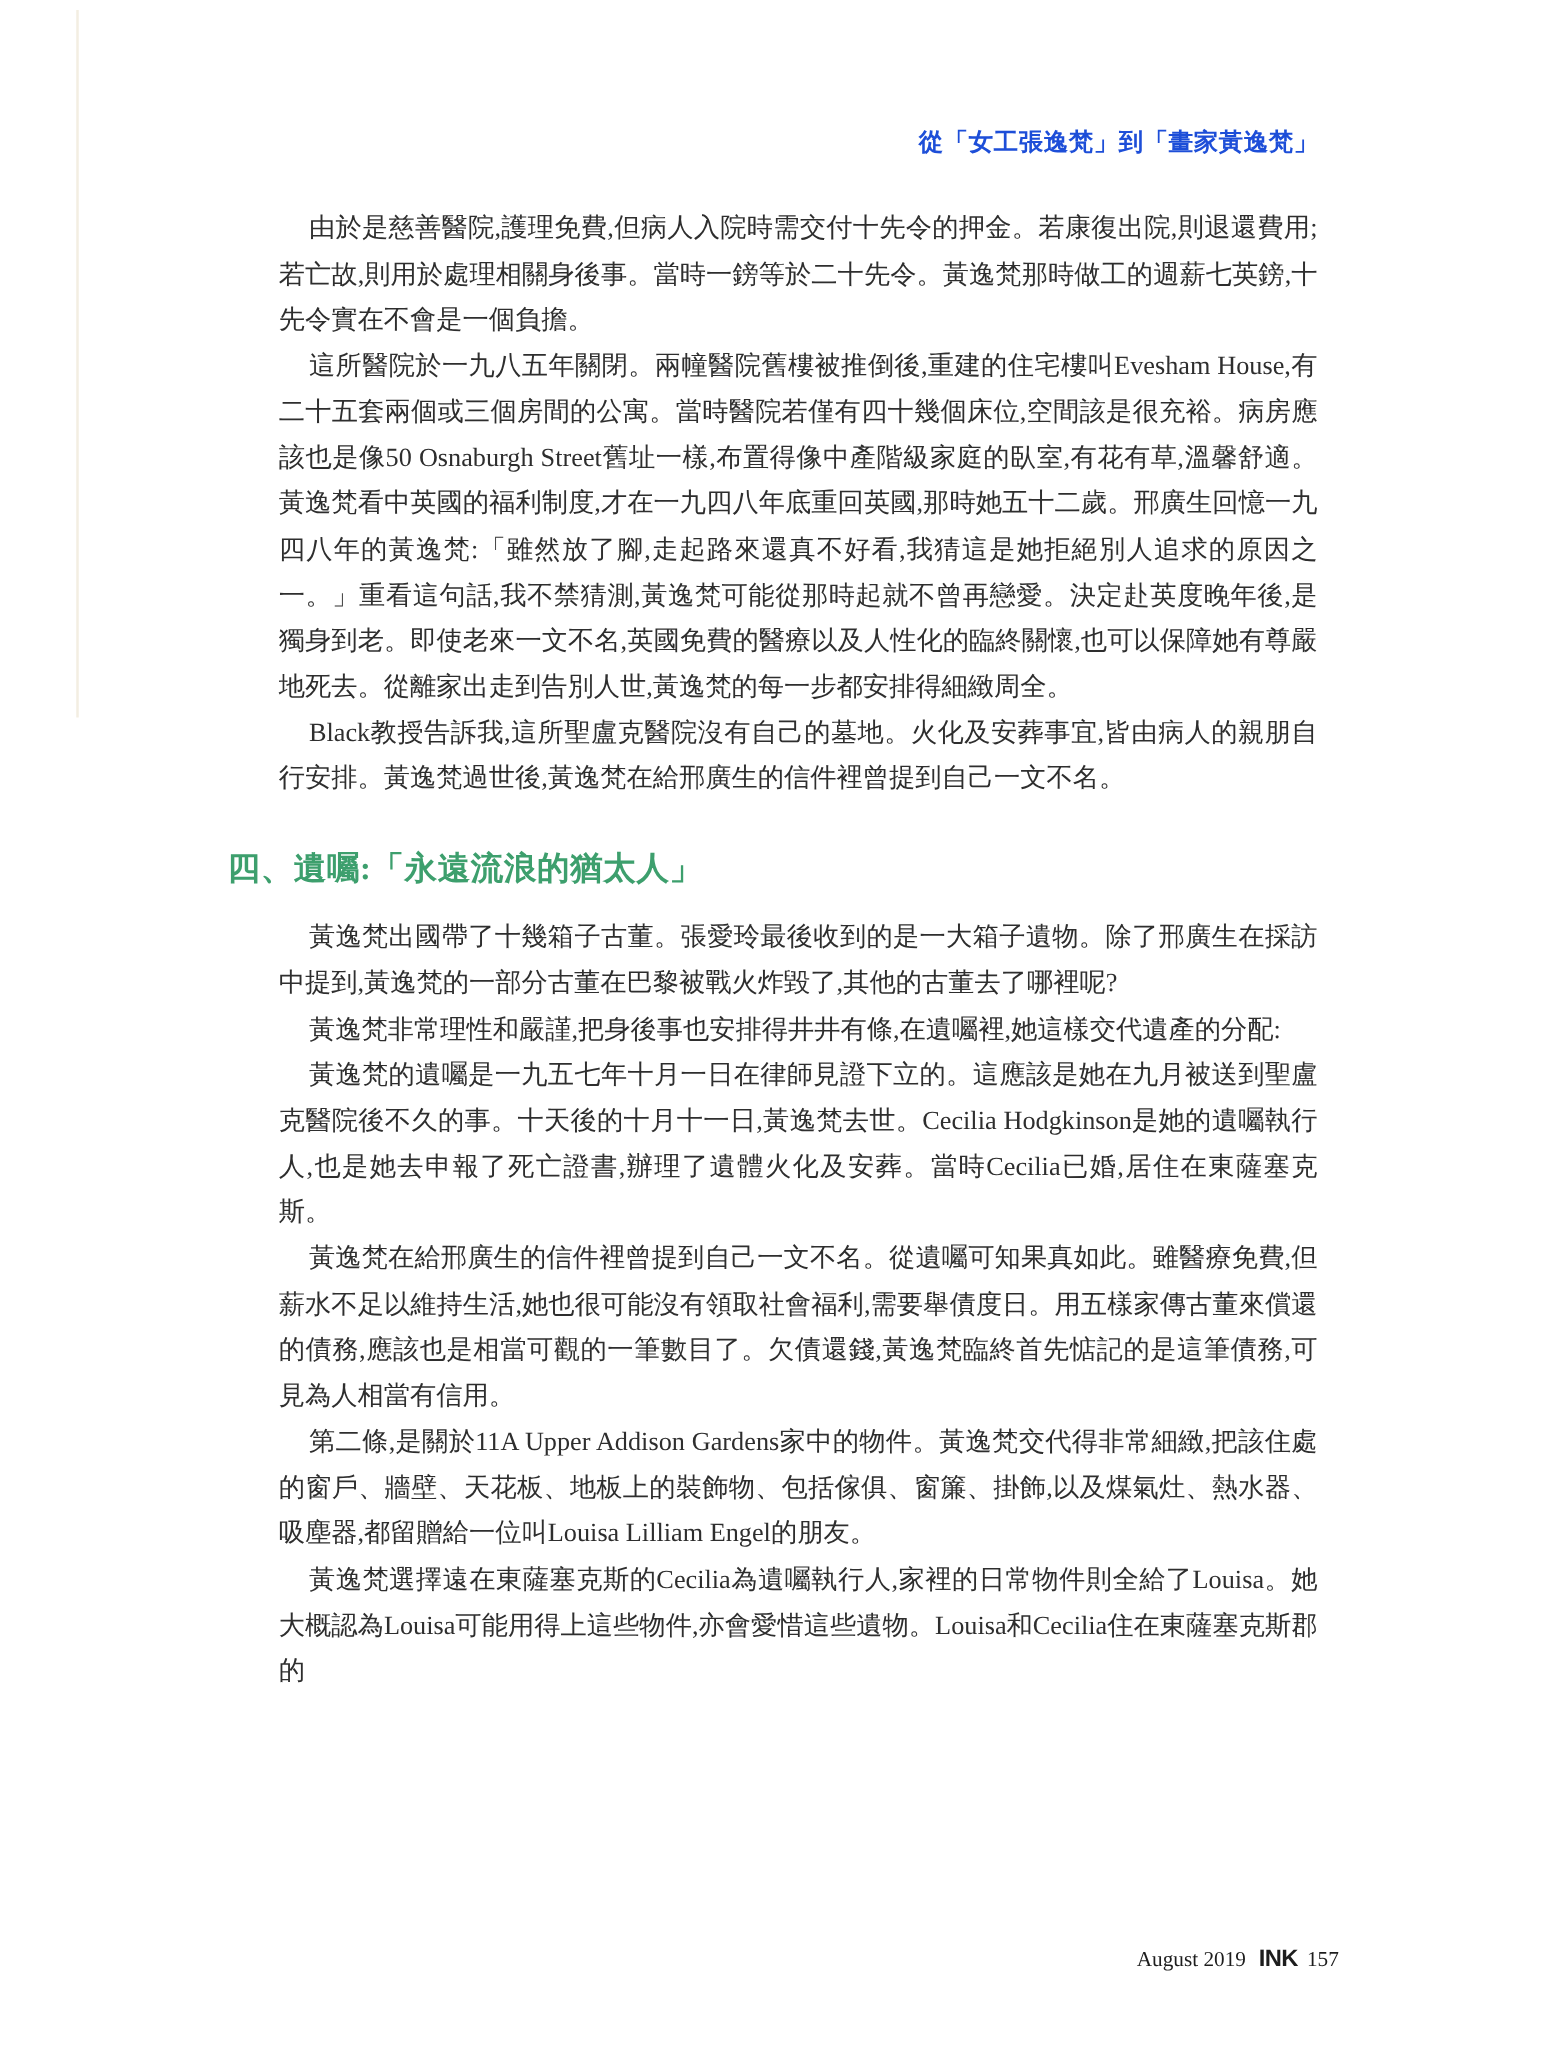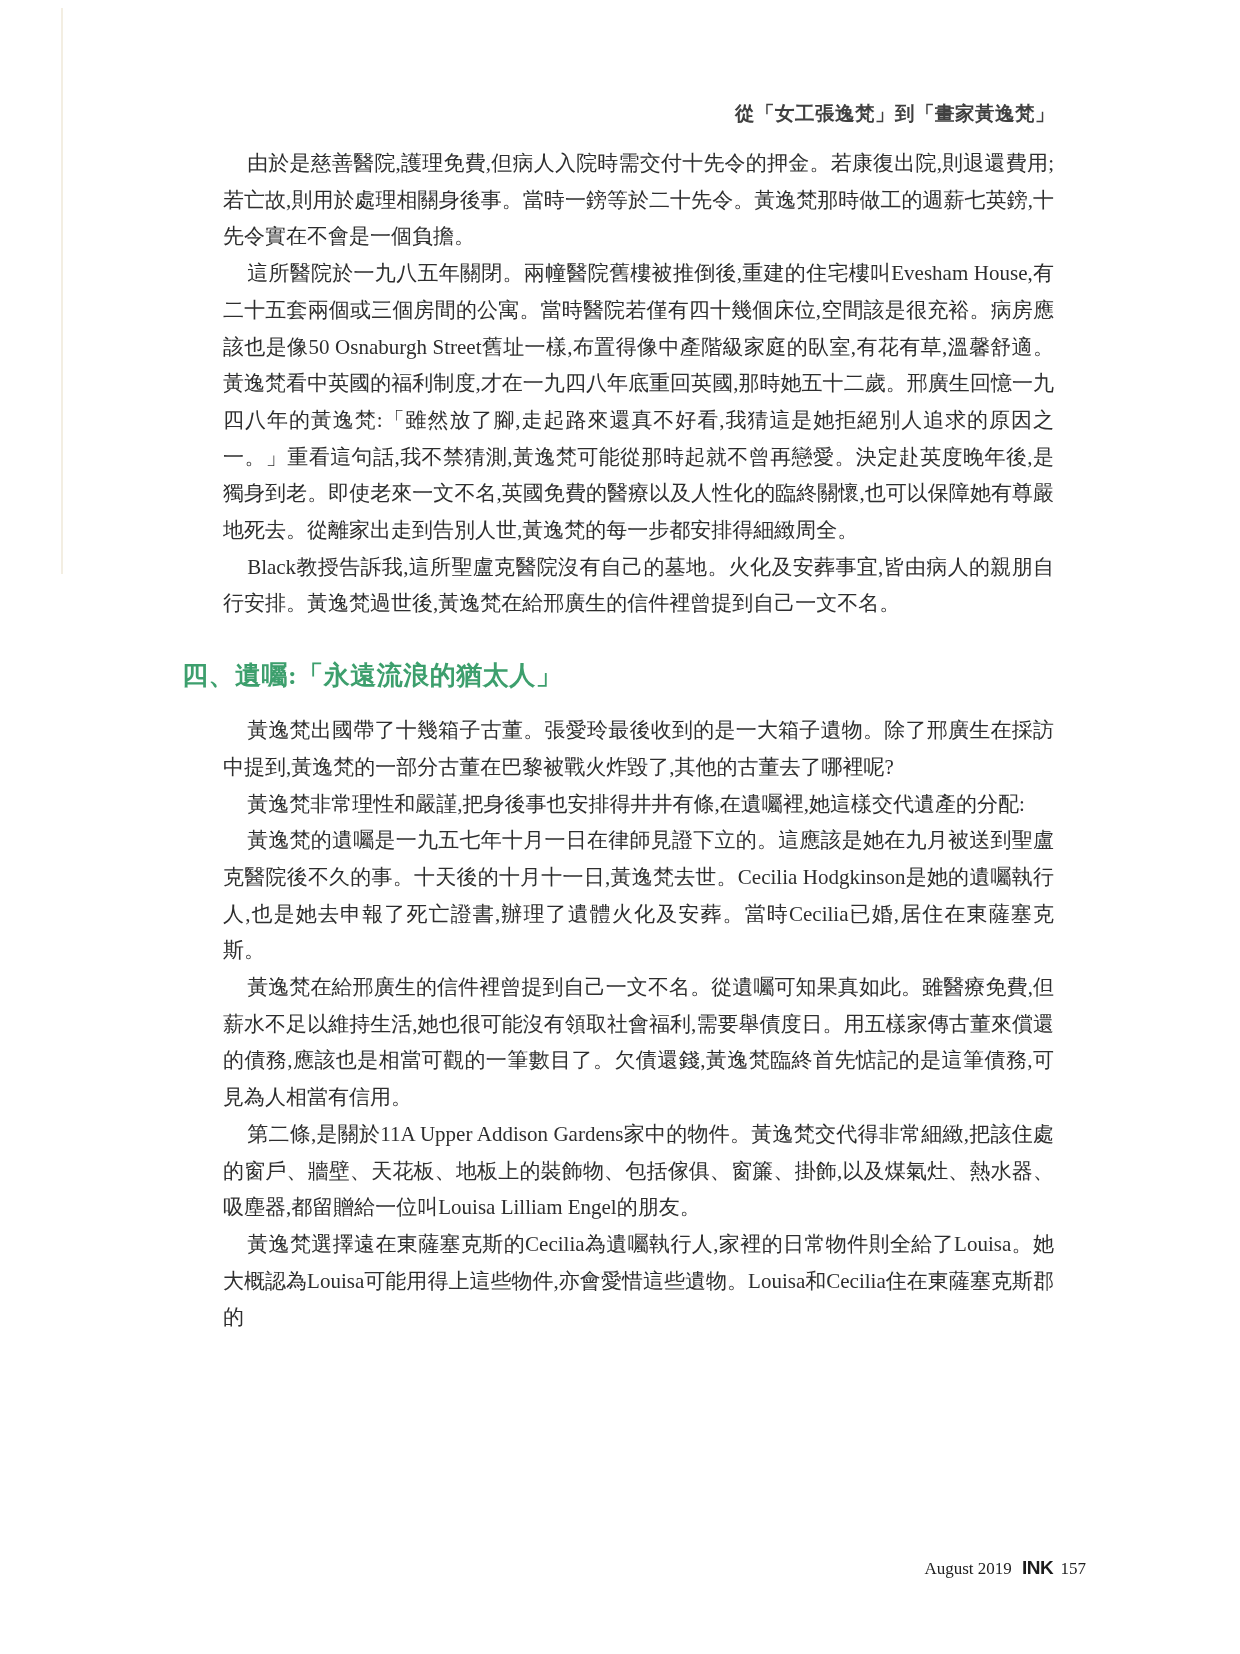--- a/index.html
+++ b/index.html
@@ -16,30 +16,30 @@
     left: 61px;
     top: 8px;
     width: 2px;
     height: 566px;
     background: #f3eee2;
   }
   .running-header {
     position: absolute;
     top: 100px;
     right: 185px;
-    color: #404040;
+    color: #1d4ed8;
     font-size: 19.5px;
     font-weight: bold;
     letter-spacing: 0.5px;
     white-space: nowrap;
   }
   .page-body {
     position: absolute;
     left: 223px;
-    top: 145px;
+    top: 164px;
     width: 831px;
     font-size: 21px;
     line-height: 36.7px;
     color: #2e2e2e;
     text-align: justify;
   }
   .page-body p.para {
     margin: 0;
     text-indent: 1.15em;
   }
@@ -48,21 +48,21 @@
     color: #3d9f6d;
     font-size: 26px;
     font-weight: bold;
     line-height: 40px;
     letter-spacing: 0.5px;
     text-indent: 0;
   }
   .footer {
     position: absolute;
     top: 1556px;
-    right: 154px;
+    right: 169px;
     font-size: 17px;
     line-height: 24px;
     color: #1d1d1d;
     white-space: nowrap;
   }
   .footer .issue { font-family: "Liberation Serif", serif; }
   .footer .magazine {
     font-family: "Liberation Sans", "DejaVu Sans", sans-serif;
     font-weight: bold;
     font-size: 19px;

